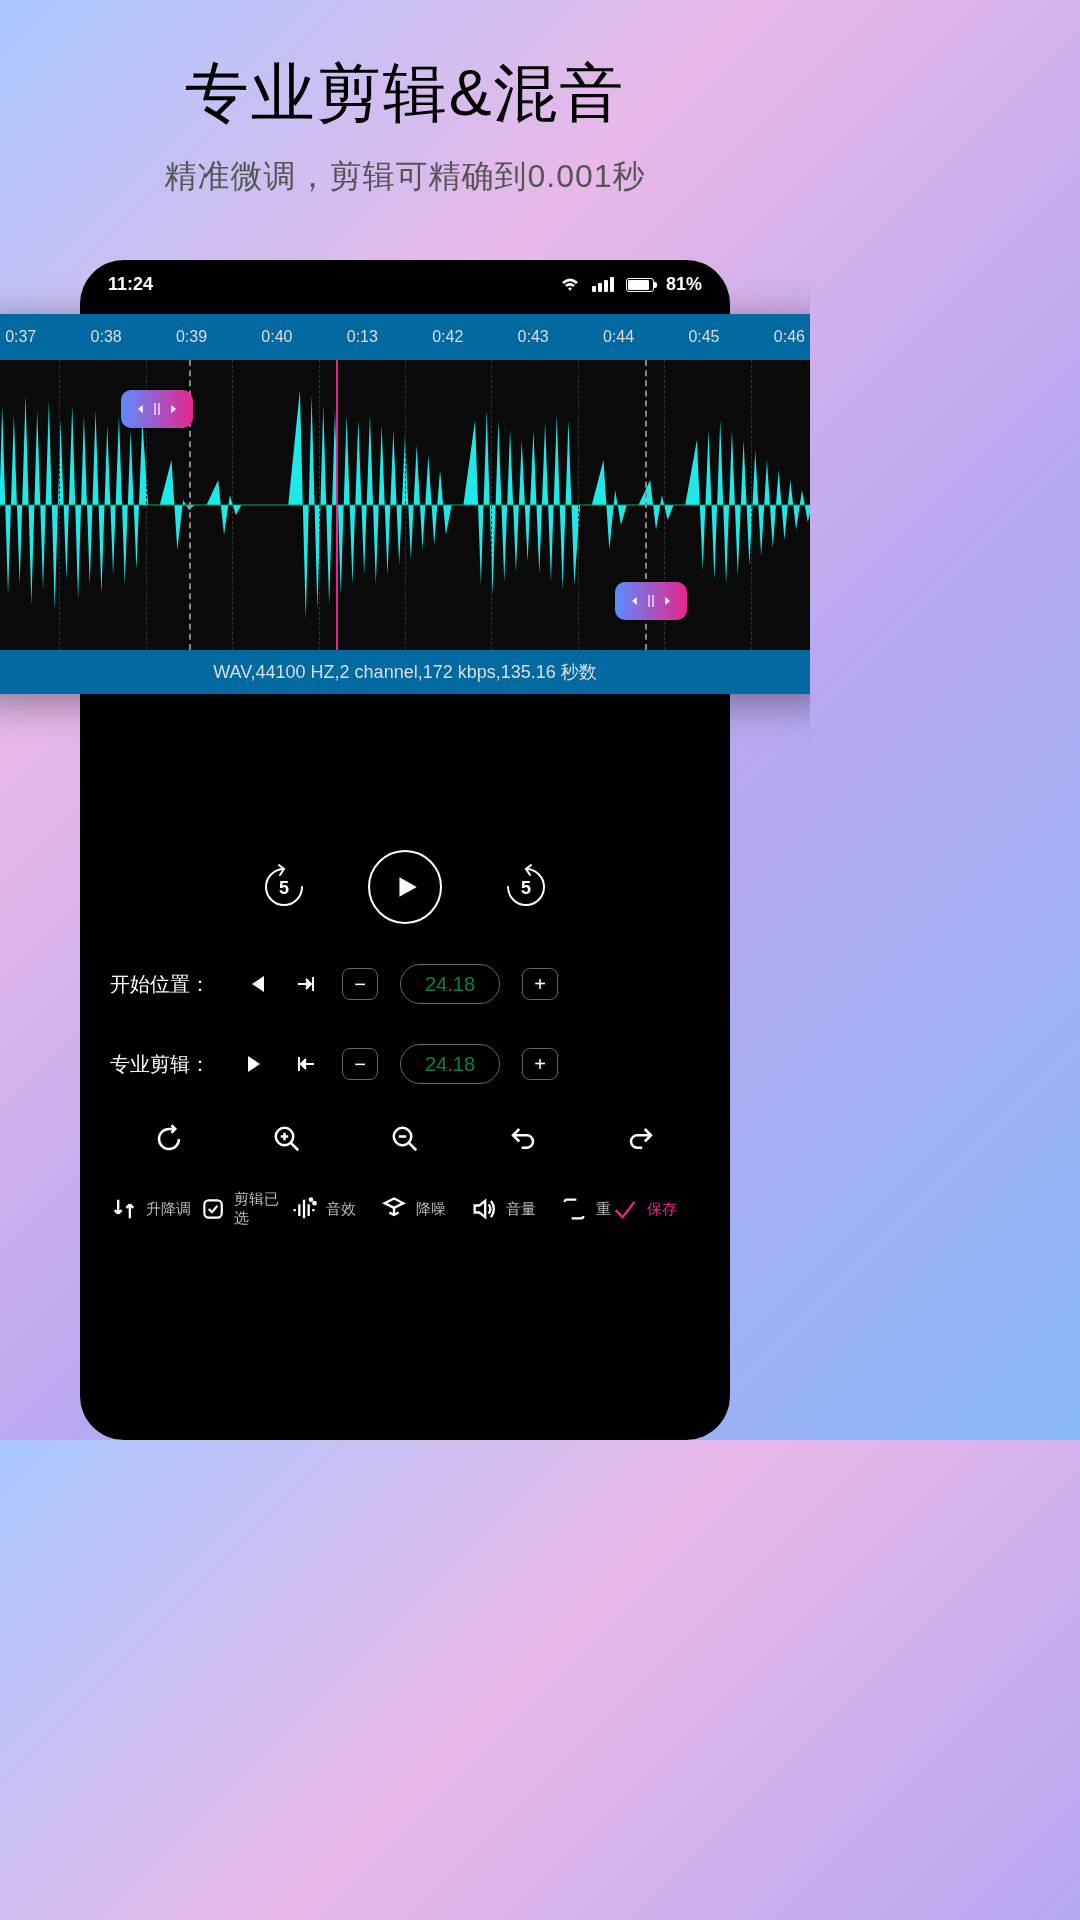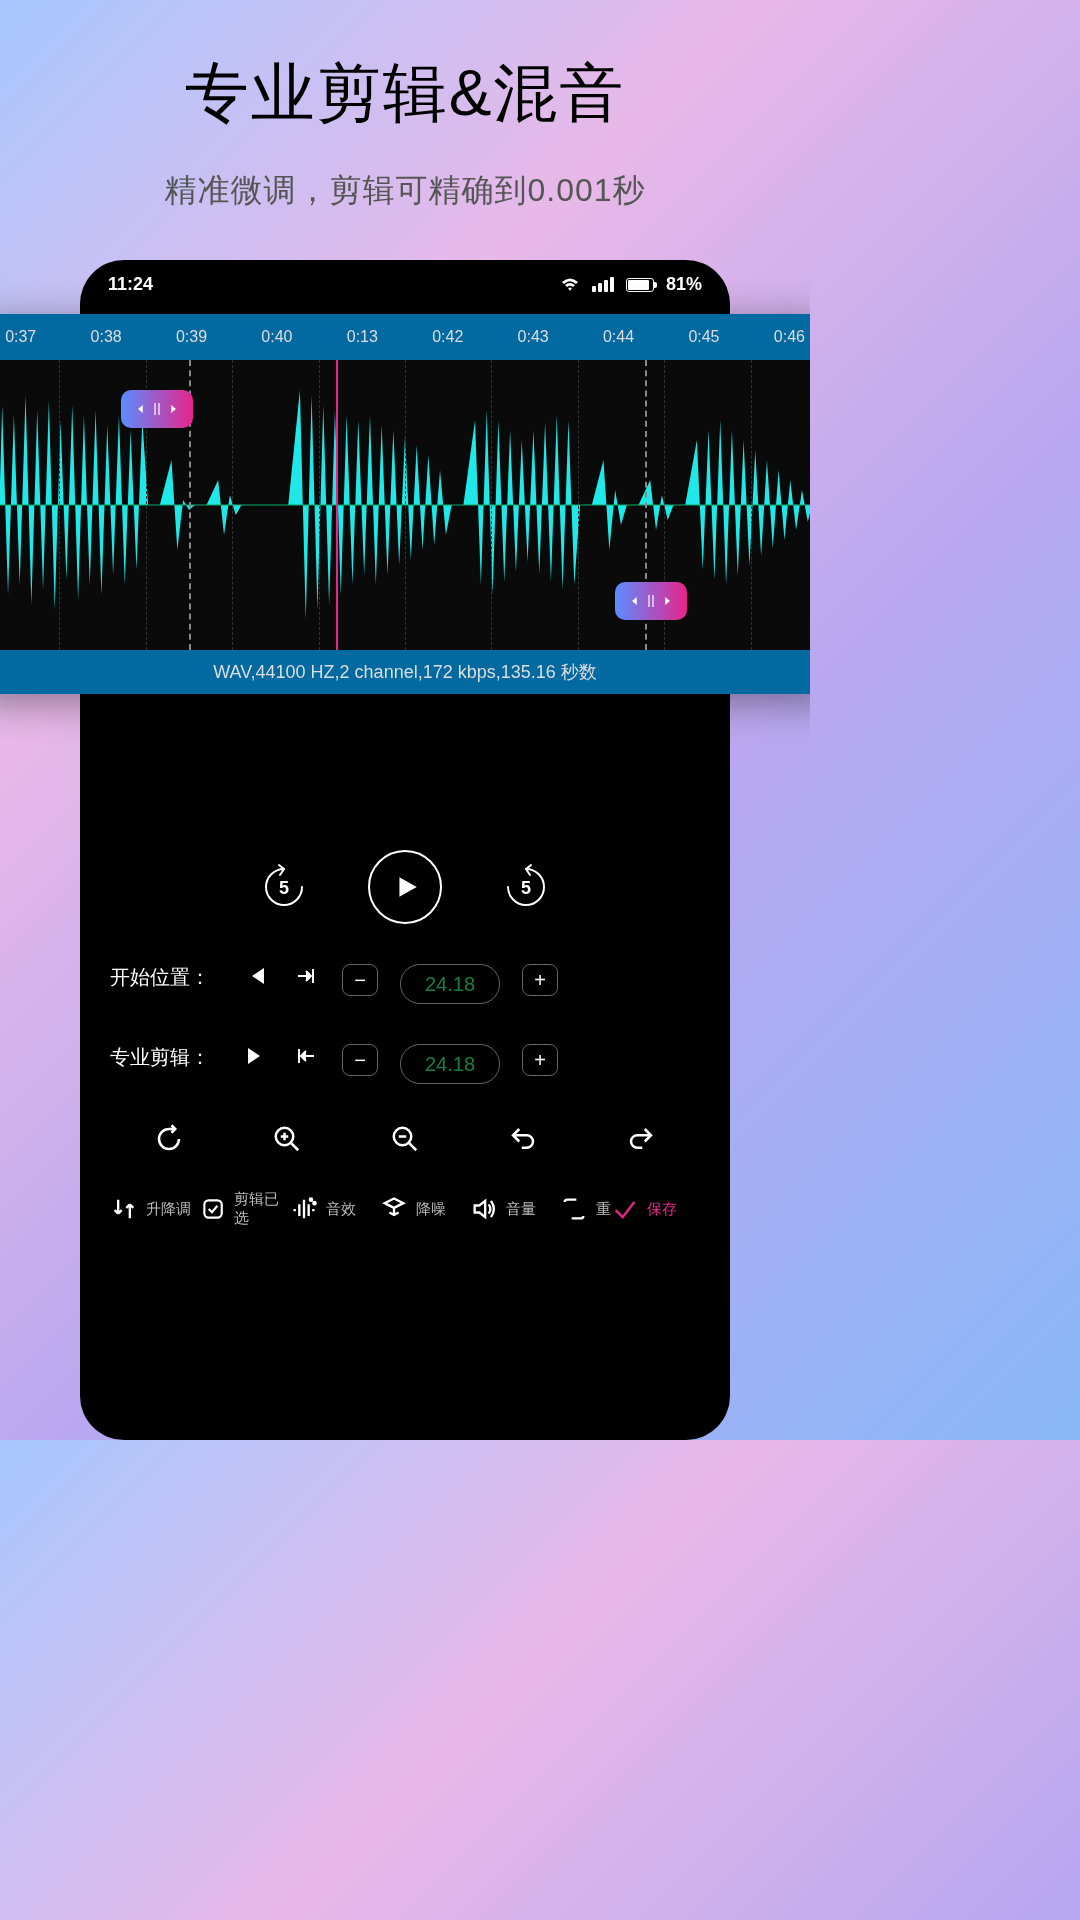--- a/index.html
+++ b/index.html
@@ -1,19 +1,19 @@
 <!DOCTYPE html>
 <html><head>
 <meta charset="utf-8">
 <style>
 *{margin:0;padding:0;box-sizing:border-box;font-family:-apple-system,BlinkMacSystemFont,"Segoe UI",sans-serif}
 body{width:810px;height:1440px;background:linear-gradient(135deg,#a8c8ff 0%,#e8b8e8 30%,#b8a8f0 60%,#88b8f8 100%);overflow:hidden;position:relative}
 .hero{text-align:center;padding-top:50px}
 .hero-title{font-size:64px;font-weight:400;color:#000;letter-spacing:2px}
-.hero-sub{font-size:32px;color:#555;margin-top:32px;letter-spacing:1px}
+.hero-sub{font-size:32px;color:#555;margin-top:18px;letter-spacing:1px}
 .phone{position:absolute;top:260px;left:50%;transform:translateX(-50%);width:650px;height:1180px;background:#000;border-radius:44px;overflow:hidden;z-index:1}
 .status-bar{display:flex;justify-content:space-between;align-items:center;padding:14px 28px 8px;color:#fff;font-size:18px;font-weight:600}
 .status-right{display:flex;align-items:center;gap:12px}
 .signal{display:flex;align-items:flex-end;gap:2px}
 .signal span{width:4px;background:#fff;border-radius:1px}
 .signal span:nth-child(1){height:6px}.signal span:nth-child(2){height:9px}.signal span:nth-child(3){height:12px}.signal span:nth-child(4){height:15px}
 .batt{width:28px;height:14px;border:1.5px solid #fff;border-radius:3px;position:relative}
 .batt::after{content:"";position:absolute;right:-4px;top:3px;width:2.5px;height:6px;background:#fff;border-radius:0 2px 2px 0}
 .batt-fill{position:absolute;left:1px;top:1px;bottom:1px;width:80%;background:#fff;border-radius:1px}
 .wave-card{position:absolute;top:314px;left:50%;transform:translateX(-50%);width:864px;height:380px;background:#0369a1;border-radius:18px;z-index:5;overflow:hidden;box-shadow:0 8px 40px rgba(0,0,0,.4)}
@@ -32,21 +32,21 @@
 .sel-line{position:absolute;top:0;bottom:0;width:0;border-left:2px dashed #888}
 .sel-start{left:25%}.sel-end{right:22%}
 .wave-info{text-align:center;color:#ddd;font-size:18px;padding:10px}
 .controls{position:absolute;top:560px;left:0;right:0;bottom:0;padding:0 20px}
 .transport{display:flex;justify-content:center;align-items:center;gap:60px;margin-top:30px}
 .skip{position:relative;width:48px;height:48px}
 .skip svg{width:48px;height:48px;stroke:#fff;fill:none;stroke-width:2}
 .skip-num{position:absolute;top:50%;left:50%;transform:translate(-50%,-45%);color:#fff;font-size:18px;font-weight:600}
 .play{width:74px;height:74px;border:2px solid #fff;border-radius:50%;display:flex;align-items:center;justify-content:center}
 .play svg{width:26px;height:26px;fill:#fff;margin-left:4px}
-.pos-row{display:flex;align-items:flex-start;gap:22px;margin-top:40px;color:#fff;font-size:20px;padding:0 10px}
+.pos-row{display:flex;align-items:center;gap:22px;margin-top:40px;color:#fff;font-size:20px;padding:0 10px}
 .pos-label{min-width:110px}
 .pos-ico{width:28px;height:24px}
 .pos-ico svg{width:100%;height:100%;fill:#fff}
 .step-btn{width:36px;height:32px;border:1.5px solid #666;border-radius:8px;display:flex;align-items:center;justify-content:center;color:#fff;font-size:20px}
 .pos-val{flex:0 0 100px;height:40px;border:1.5px solid #666;border-radius:20px;display:flex;align-items:center;justify-content:center;color:#15803d;font-size:20px}
 .mid-tools{display:flex;justify-content:space-around;margin-top:40px;padding:0 10px}
 .mid-tools svg{width:30px;height:30px;stroke:#fff;fill:none;stroke-width:2}
 .bottom-tools{display:flex;margin-top:36px;padding:0 0 0 10px}
 .tool{flex:0 0 90px;display:flex;flex-direction:row;align-items:center;gap:8px;color:#bbb;font-size:15px}
 .tool svg{width:28px;height:28px;stroke:#fff;fill:none;stroke-width:2}

